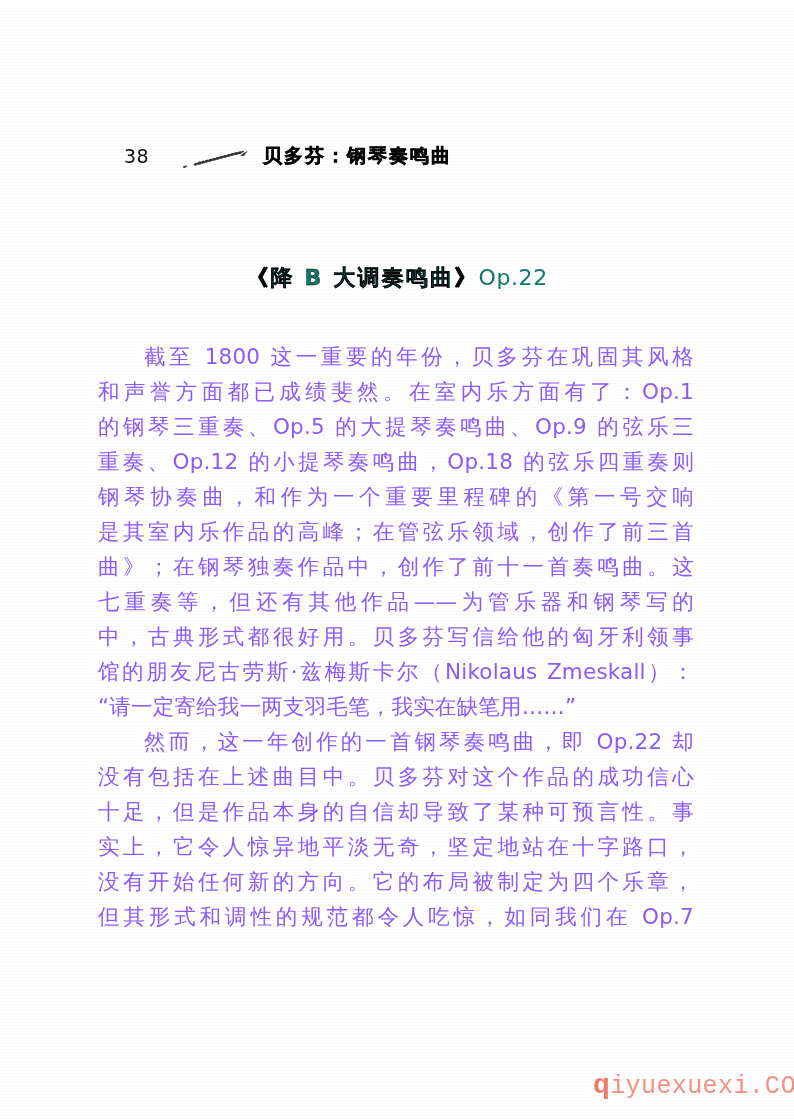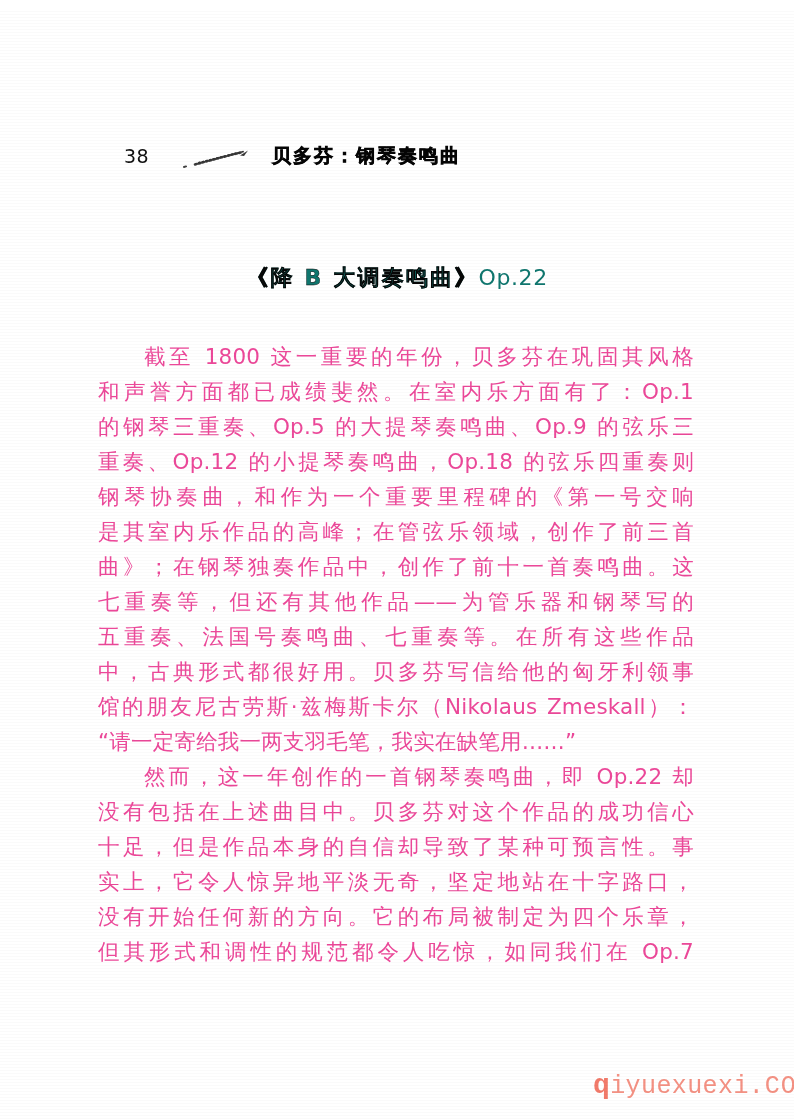--- a/index.html
+++ b/index.html
@@ -45,21 +45,21 @@
     left: 182px;
     top: 6px;
     width: 74px;
     height: 22px;
     overflow: hidden;
     opacity: 0.85;
   }
 
   .head-title {
     position: absolute;
-    left: 272px;
+    left: 263px;
     top: 0px;
     width: 400px;
     font-family: "DejaVu Sans", "Liberation Sans", sans-serif;
     font-size: 19px;
     font-weight: 700;
     letter-spacing: 2.0px;
     color: #050505;
     -webkit-text-stroke: 0.55px #050505;
   }
 
@@ -89,21 +89,21 @@
     top: 328px;
     width: 596px;
   }
 
   .para-line {
     font-size: 21.5px;
     line-height: 35px;
     height: 35px;
     white-space: nowrap;
     letter-spacing: 0.2px;
-    color: #ec4899;
+    color: #8b5cf6;
     text-align: justify;
   }
 
   .para-line.indent {
     text-indent: 46px;
   }
 
   .para-line.justified {
     text-align: justify;
     text-align-last: justify;
@@ -172,21 +172,20 @@
 
     <div>
       <div class="para-line indent justified">截至 1800 这一重要的年份，贝多芬在巩固其风格</div>
       <div class="para-line justified">和声誉方面都已成绩斐然。在室内乐方面有了：Op.1</div>
       <div class="para-line justified">的钢琴三重奏、Op.5 的大提琴奏鸣曲、Op.9 的弦乐三</div>
       <div class="para-line justified">重奏、Op.12 的小提琴奏鸣曲，Op.18 的弦乐四重奏则</div>
       <div class="para-line justified">钢琴协奏曲，和作为一个重要里程碑的《第一号交响</div>
       <div class="para-line justified">是其室内乐作品的高峰；在管弦乐领域，创作了前三首</div>
       <div class="para-line justified">曲》；在钢琴独奏作品中，创作了前十一首奏鸣曲。这</div>
       <div class="para-line justified">七重奏等，但还有其他作品——为管乐器和钢琴写的</div>
-      <div class="para-line justified">五重奏、法国号奏鸣曲、七重奏等。在所有这些作品</div>
       <div class="para-line justified">中，古典形式都很好用。贝多芬写信给他的匈牙利领事</div>
       <div class="para-line justified">馆的朋友尼古劳斯·兹梅斯卡尔（Nikolaus Zmeskall）：</div>
       <div class="para-line">“请一定寄给我一两支羽毛笔，我实在缺笔用……”</div>
     </div>
 
     <div class="para-gap"></div>
 
     <div>
       <div class="para-line indent justified">然而，这一年创作的一首钢琴奏鸣曲，即 Op.22 却</div>
       <div class="para-line justified">没有包括在上述曲目中。贝多芬对这个作品的成功信心</div>

